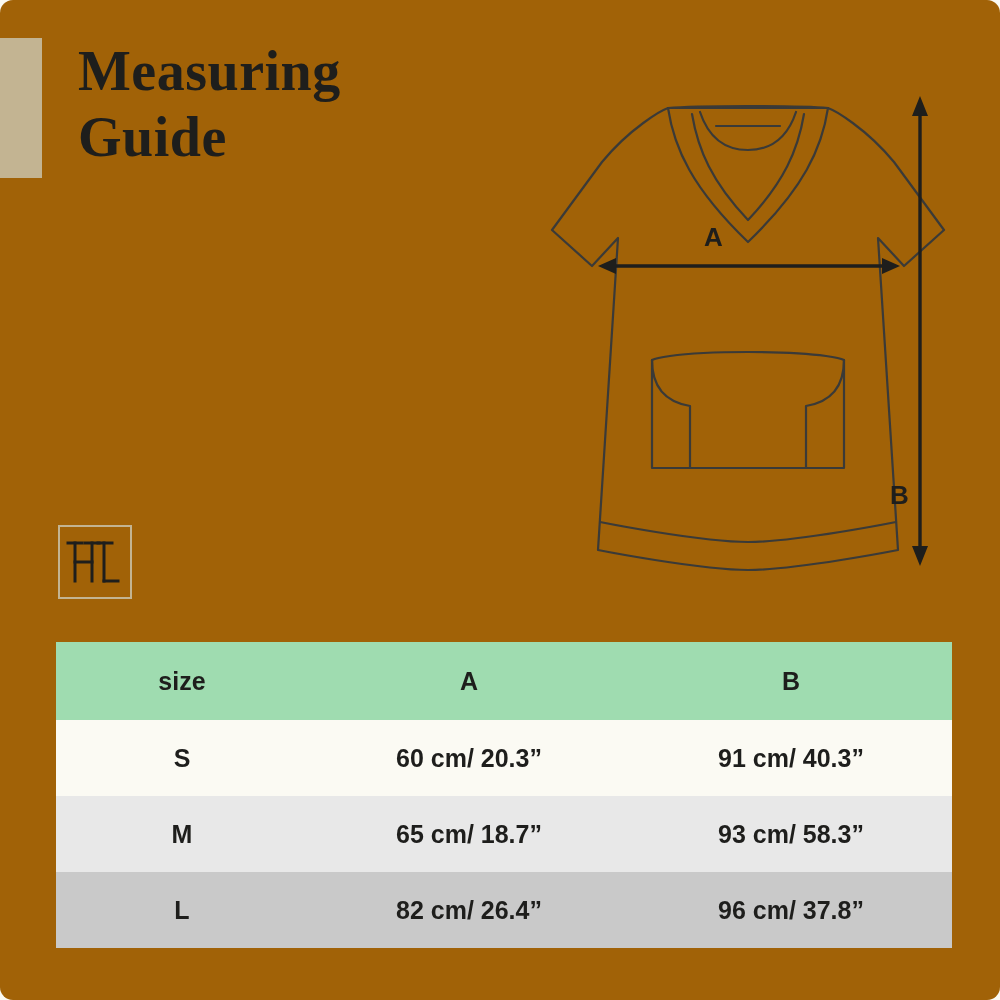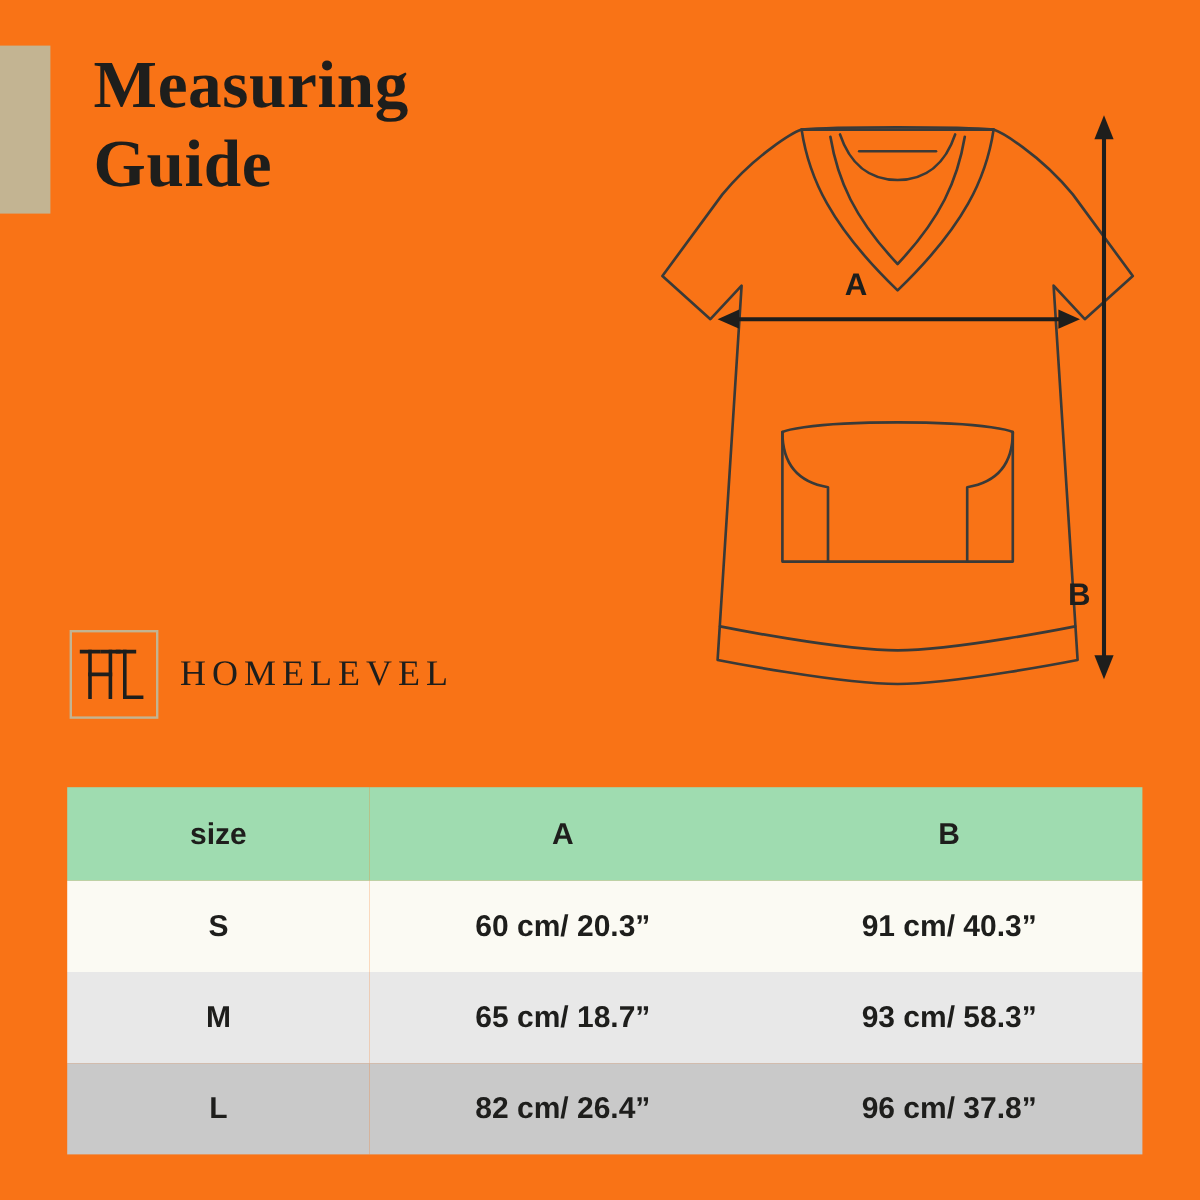--- a/index.html
+++ b/index.html
@@ -10,21 +10,22 @@
     width: 1000px;
     height: 1000px;
     background: #fbfaf3;
     font-family: "Liberation Sans", sans-serif;
     overflow: hidden;
     position: relative;
   }
   .page {
     position: absolute;
     inset: 0;
-    background: #f97316;
+    background: #a16207;
+    border-radius: 13px;
   }
 
   
   .accent-bar {
     position: absolute;
     left: 0;
     top: 38px;
     width: 42px;
     height: 140px;
     background: #c3b492;
@@ -81,21 +82,21 @@
     left: 540px;
     top: 70px;
     width: 420px;
     height: 530px;
   }
 
   
   .size-table {
     position: absolute;
     left: 56px;
-    top: 656px;
+    top: 642px;
     width: 890px;
     border-collapse: collapse;
     table-layout: fixed;
   }
   .size-table th,
   .size-table td {
     text-align: center;
     font-weight: bold;
     color: #1e1e1c;
   }
@@ -185,21 +186,20 @@
 
           <line x1="44" y1="16" x2="44" y2="54"></line>
           <line x1="44" y1="54" x2="58" y2="54"></line>
 
           <line x1="8" y1="16" x2="22" y2="16"></line>
           <line x1="25" y1="16" x2="39" y2="16"></line>
           <line x1="38" y1="16" x2="52" y2="16"></line>
         </g>
       </svg>
     </div>
-    <div class="logo-text">HOMELEVEL</div>
   </div>
 
   <table class="size-table">
     <thead>
       <tr>
         <th class="col-size">size</th>
         <th class="col-a">A</th>
         <th class="col-b">B</th>
       </tr>
     </thead>

